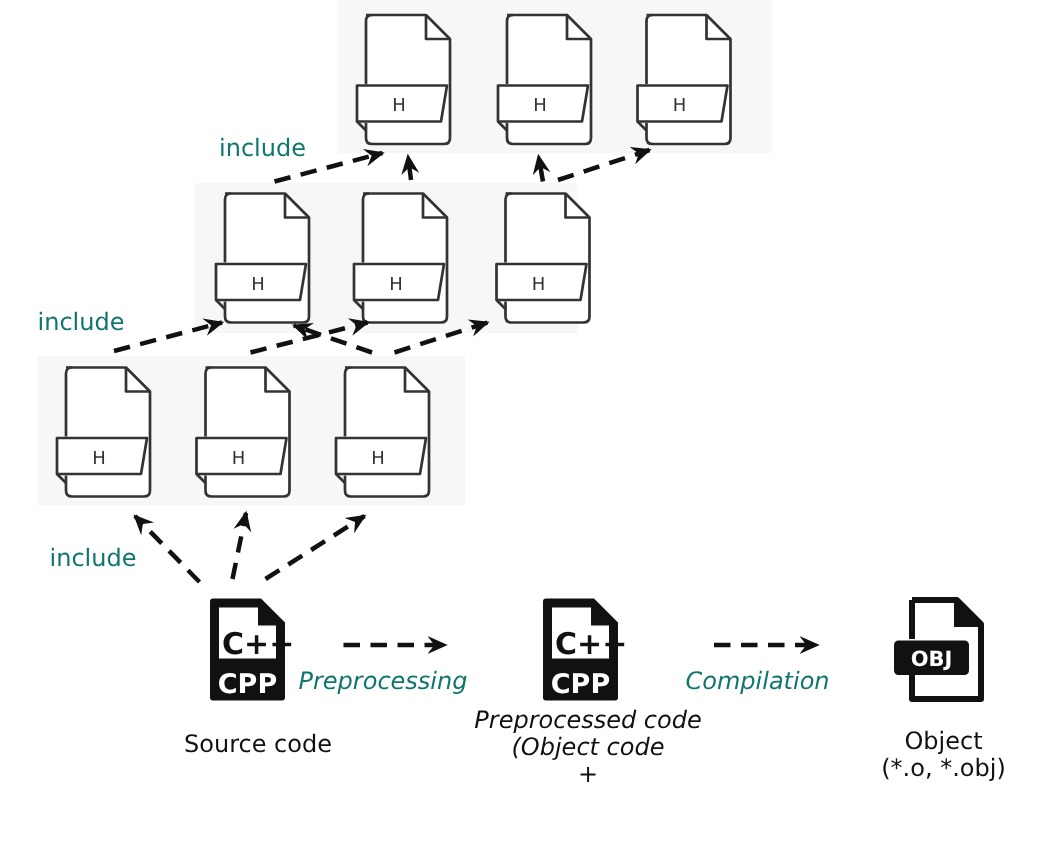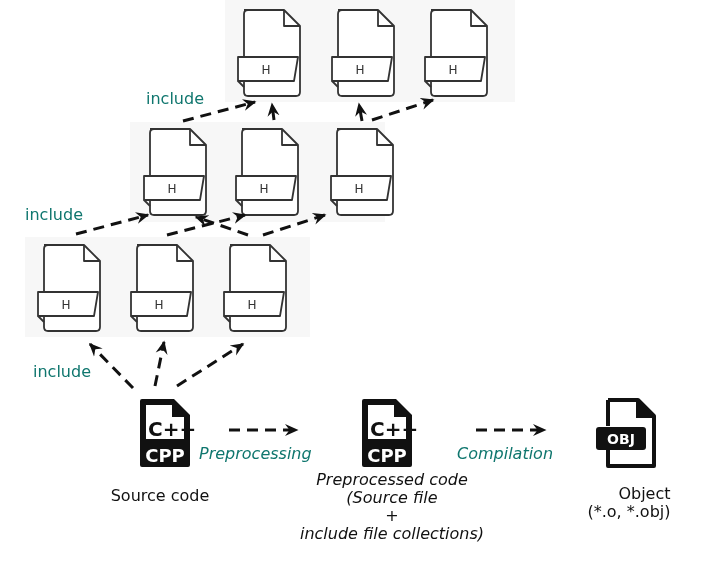--- a/index.html
+++ b/index.html
@@ -116,27 +116,26 @@
   </g>
 </svg>
 
 <div class="lbl" style="left:146px; top:89px;">include</div>
 <div class="lbl" style="left:25px; top:205px;">include</div>
 <div class="lbl" style="left:33px; top:362px;">include</div>
 
 <div class="lbl" style="left:199px; top:444px;font-style:italic;">Preprocessing</div>
 <div class="lbl" style="left:457px; top:444px;font-style:italic;">Compilation</div>
 
-<div class="caption" style="left:160px; top:487px;">
+<div class="caption" style="left:172px; top:487px;">
   <div>Source code</div>
 </div>
 
 <div class="caption" style="left:392px; top:471px;font-style:italic;">
   <div>Preprocessed code</div>
-  <div>(Source file</div>
+  <div>(Object code</div>
   <div>+</div>
-  <div>include file collections)</div>
 </div>
 
-<div class="caption" style="left:629px; top:485px;text-align:right;">
+<div class="caption" style="left:629px; top:485px;">
   <div>Object</div>
   <div>(*.o, *.obj)</div>
 </div>
 
 </body></html>

